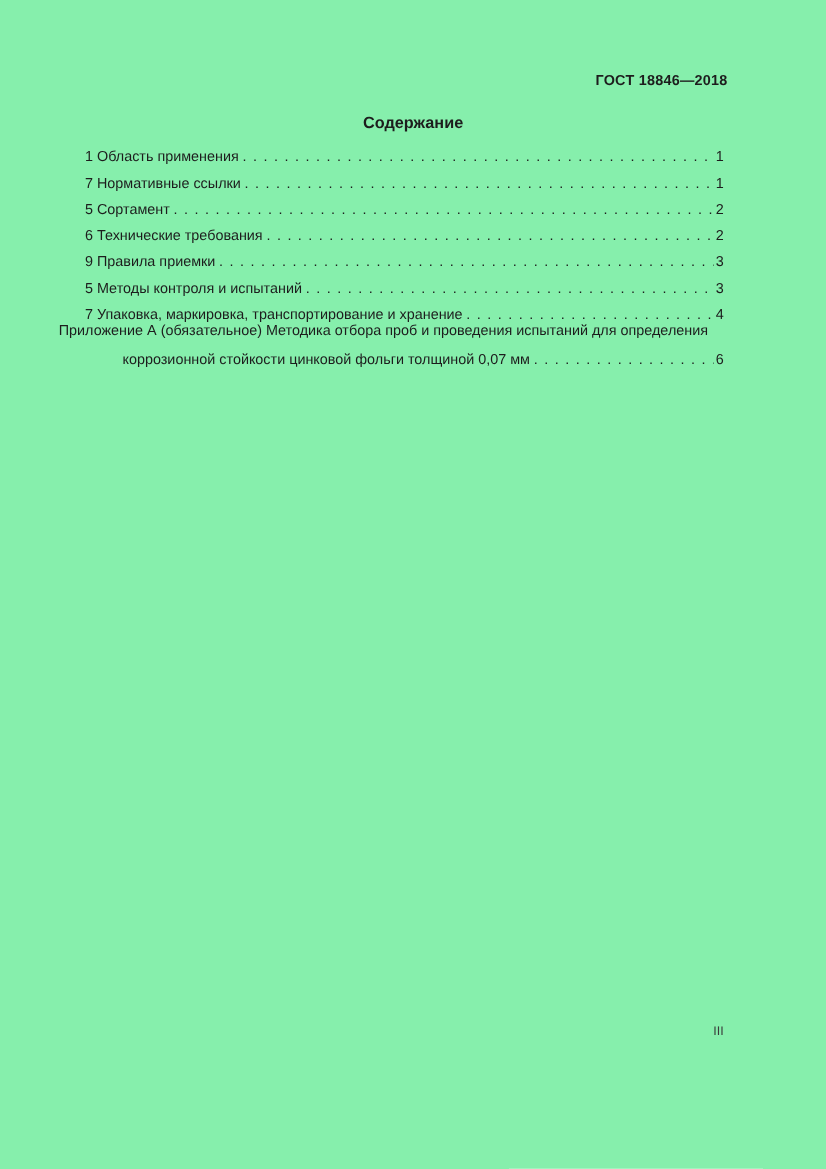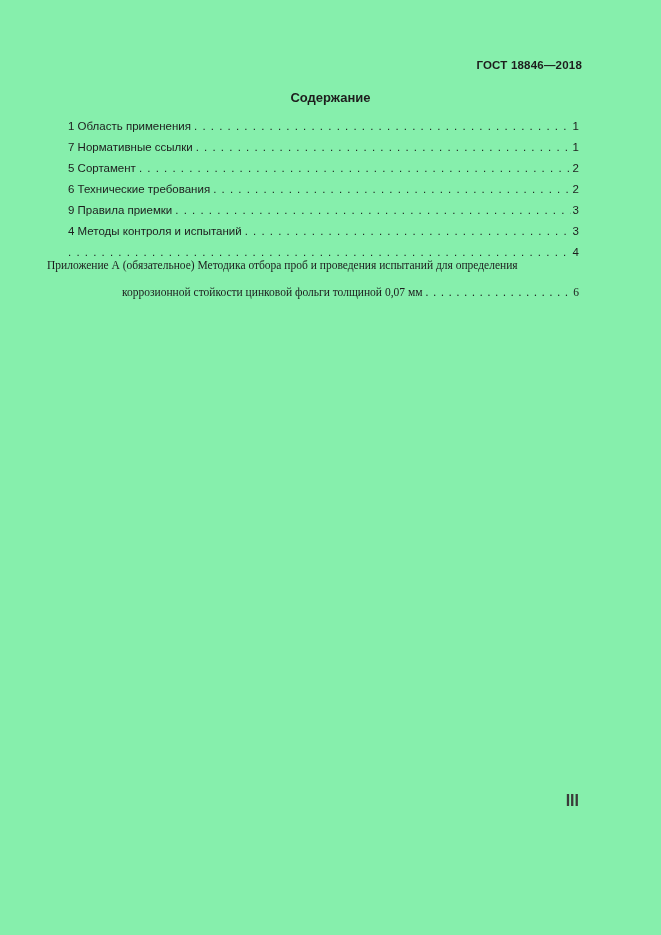--- a/index.html
+++ b/index.html
@@ -67,44 +67,43 @@
     flex: 0 0 auto;
     padding-left: 2px;
     font-size: 11.5px;
   }
   .appendix {
     position: absolute;
     top: 256px;
     left: 47px;
     right: 82px;
     font-size: 11.5px;
-    font-family: Liberation Serif, serif;
   }
   .appendix-line1 {
     height: 21px;
     line-height: 19px;
     white-space: nowrap;
   }
   .appendix-line2-row {
     display: flex;
-    align-items: flex-end;
+    align-items: center;
     height: 21px;
-    margin-left: 75px;
+    margin-left: 51px;
   }
   .appendix-line2-row .appendix-line2 {
     white-space: nowrap;
     flex: 0 0 auto;
     padding-right: 3px;
   }
   .footer-page-number {
     position: absolute;
-    top: 792px;
+    top: 820px;
     right: 82px;
-    font-size: 16px;
-    font-weight: bold;
+    font-size: 10px;
+    font-weight: normal;
     color: #3a3a3a;
   }
 </style>
 </head>
 <body>
 
 <div class="page">
 
   <div class="doc-code">ГОСТ 18846—2018</div>
 
@@ -135,26 +134,27 @@
     <span class="toc-page">2</span>
   </div>
 
   <div class="toc-row">
     <span class="toc-label">9 Правила приемки</span>
     <span class="leader"></span>
     <span class="toc-page">3</span>
   </div>
 
   <div class="toc-row">
-    <span class="toc-label">4 Методы контроля и испытаний</span>
+    <span class="toc-label">5 Методы контроля и испытаний</span>
     <span class="leader"></span>
     <span class="toc-page">3</span>
   </div>
 
   <div class="toc-row">
+    <span class="toc-label">7 Упаковка, маркировка, транспортирование и хранение</span>
     <span class="leader"></span>
     <span class="toc-page">4</span>
   </div>
 </div>
 
   <div class="appendix">
     <div class="appendix-line1">Приложение А (обязательное)  Методика отбора проб и проведения испытаний для определения</div>
     <div class="appendix-line2-row">
       <span class="appendix-line2">коррозионной стойкости цинковой фольги толщиной 0,07 мм</span>
       <span class="leader"></span>

